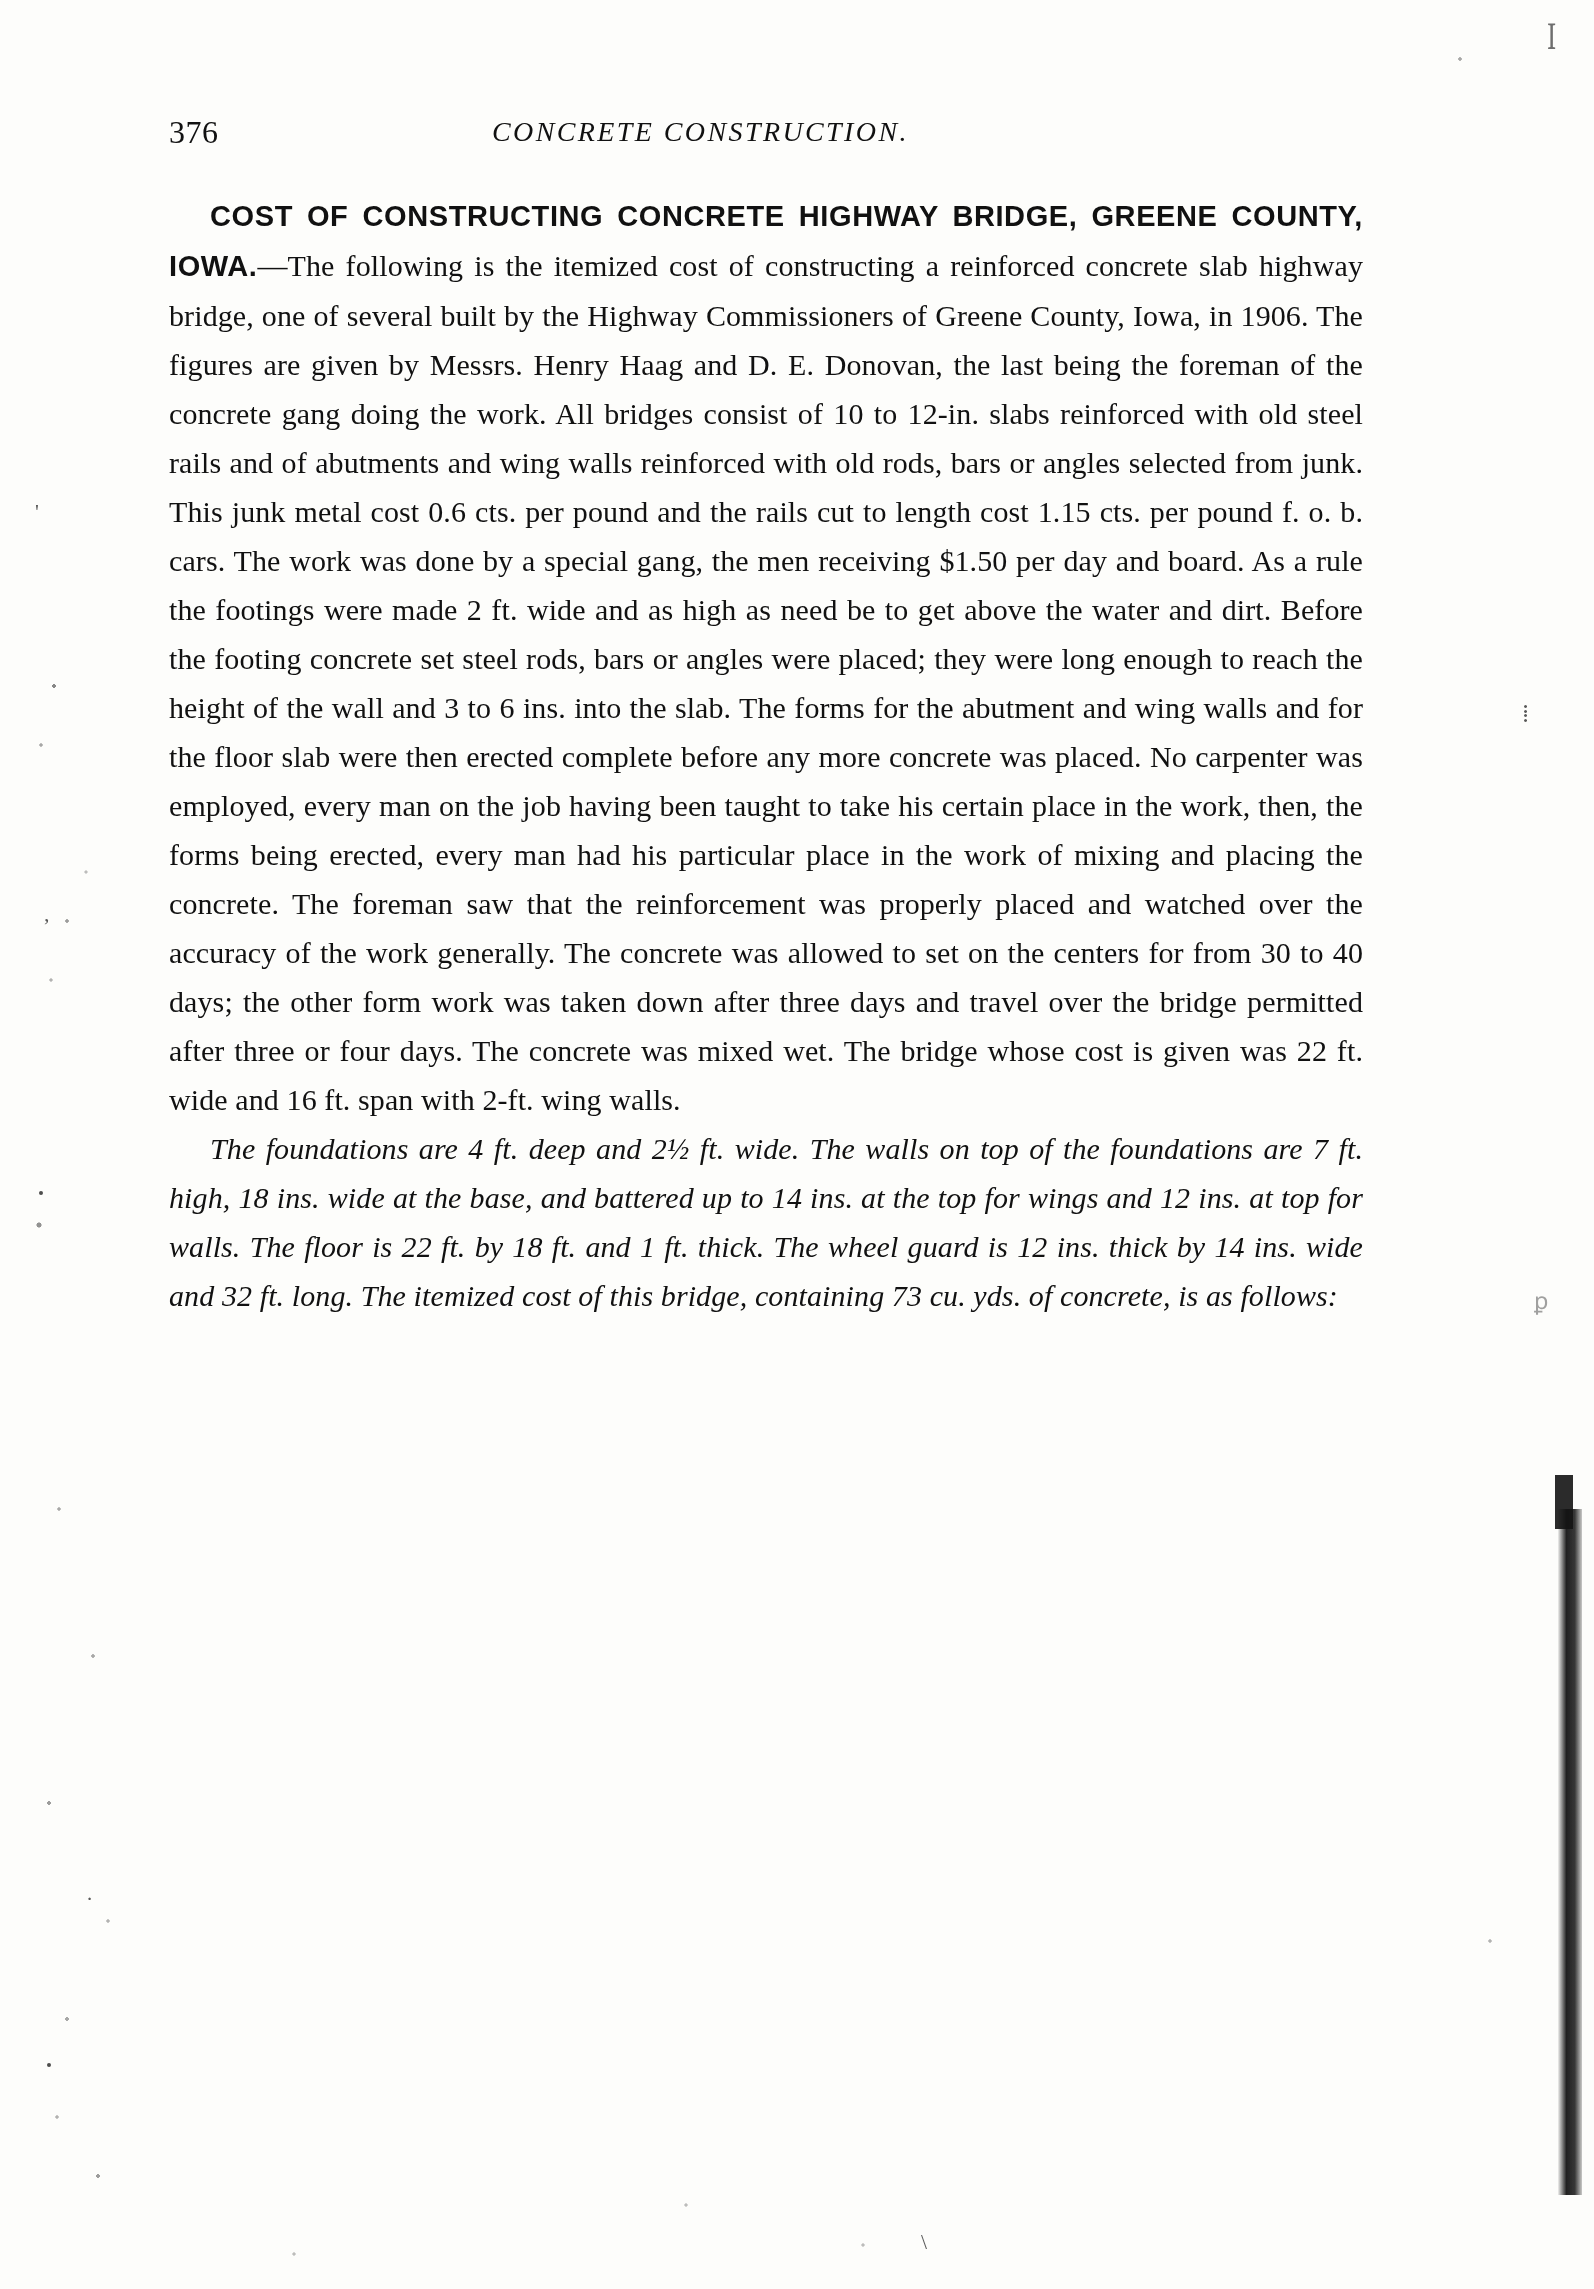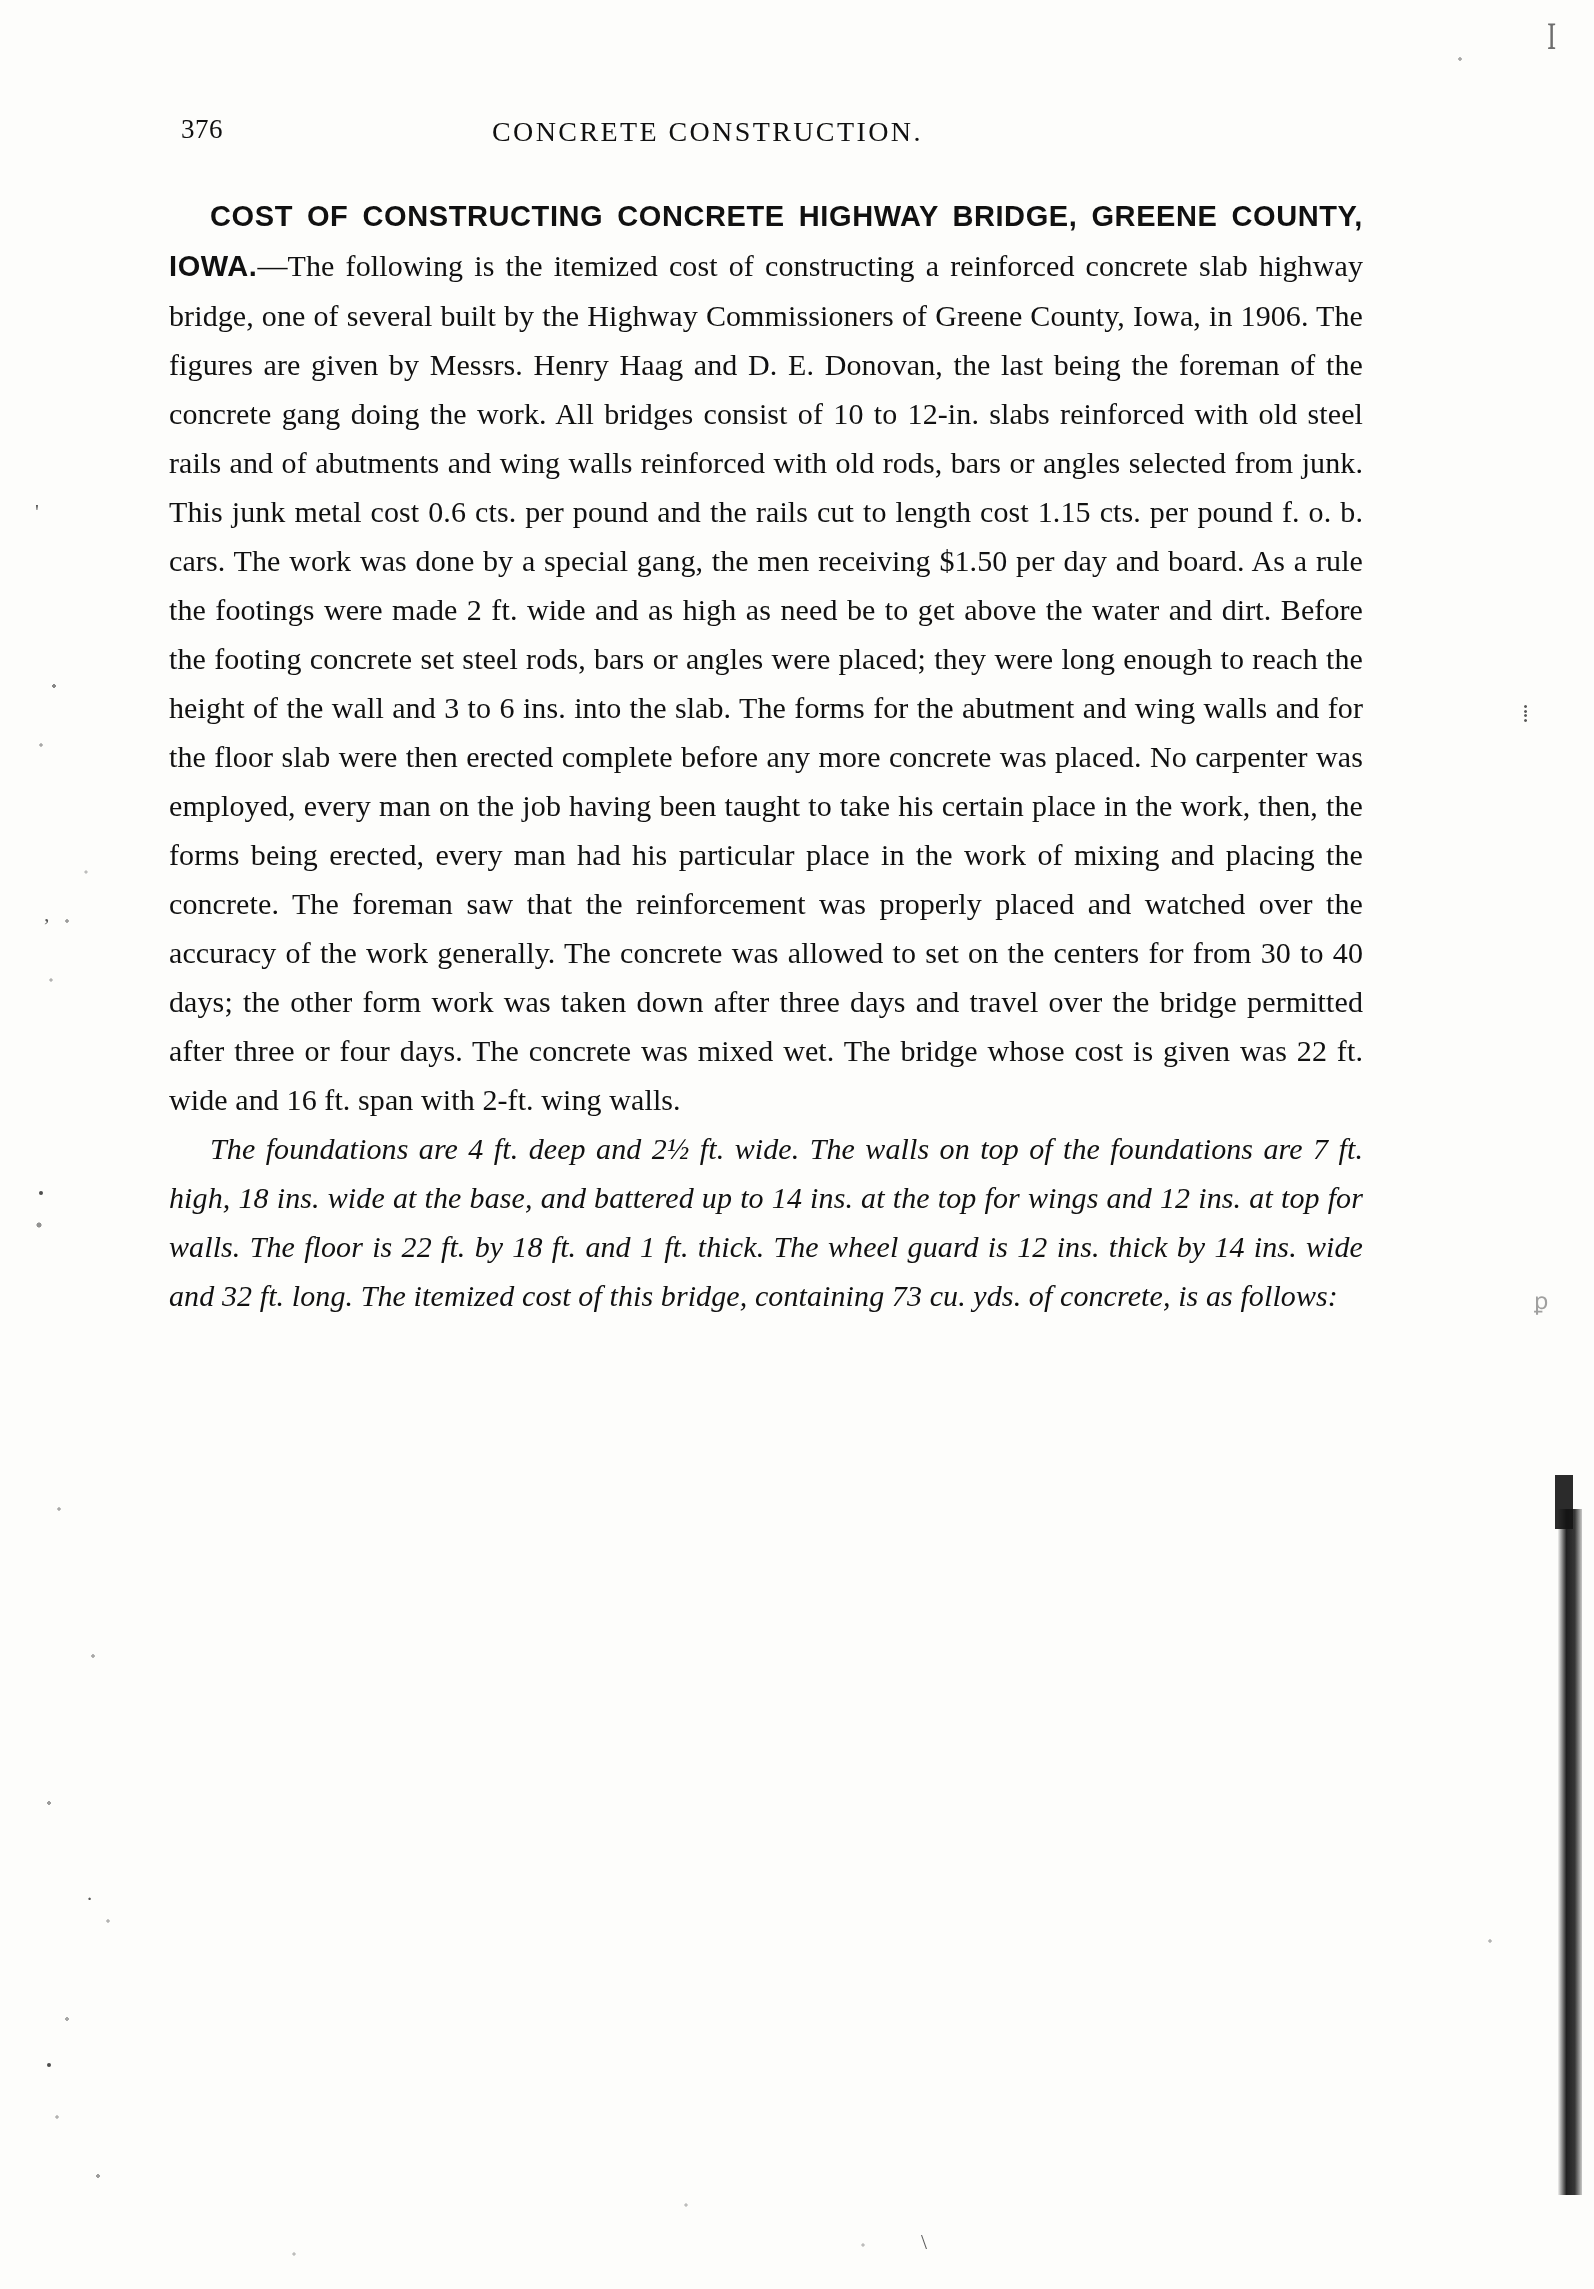--- a/index.html
+++ b/index.html
@@ -108,30 +108,31 @@
     width: 1194px;
   }
 
   .page-header {
     position: relative;
     height: 59px;
     margin-bottom: 25.5px;
   }
   .folio {
     position: absolute;
-    left: 12px;
+    left: 0;
     top: 7.8px;
-    font-size: 27px;
+    font-size: 32px;
     letter-spacing: 0.5px;
     font-family: "Liberation Serif", serif;
   }
   .running-head {
     position: absolute;
     left: 323px;
     top: 9.8px;
+    font-style: italic;
     font-size: 28px;
     letter-spacing: 2.4px;
   }
 
   p.body {
     margin: 0;
     font-size: 30px;
     line-height: 49px;
     text-align: justify;
     text-justify: inter-word;

